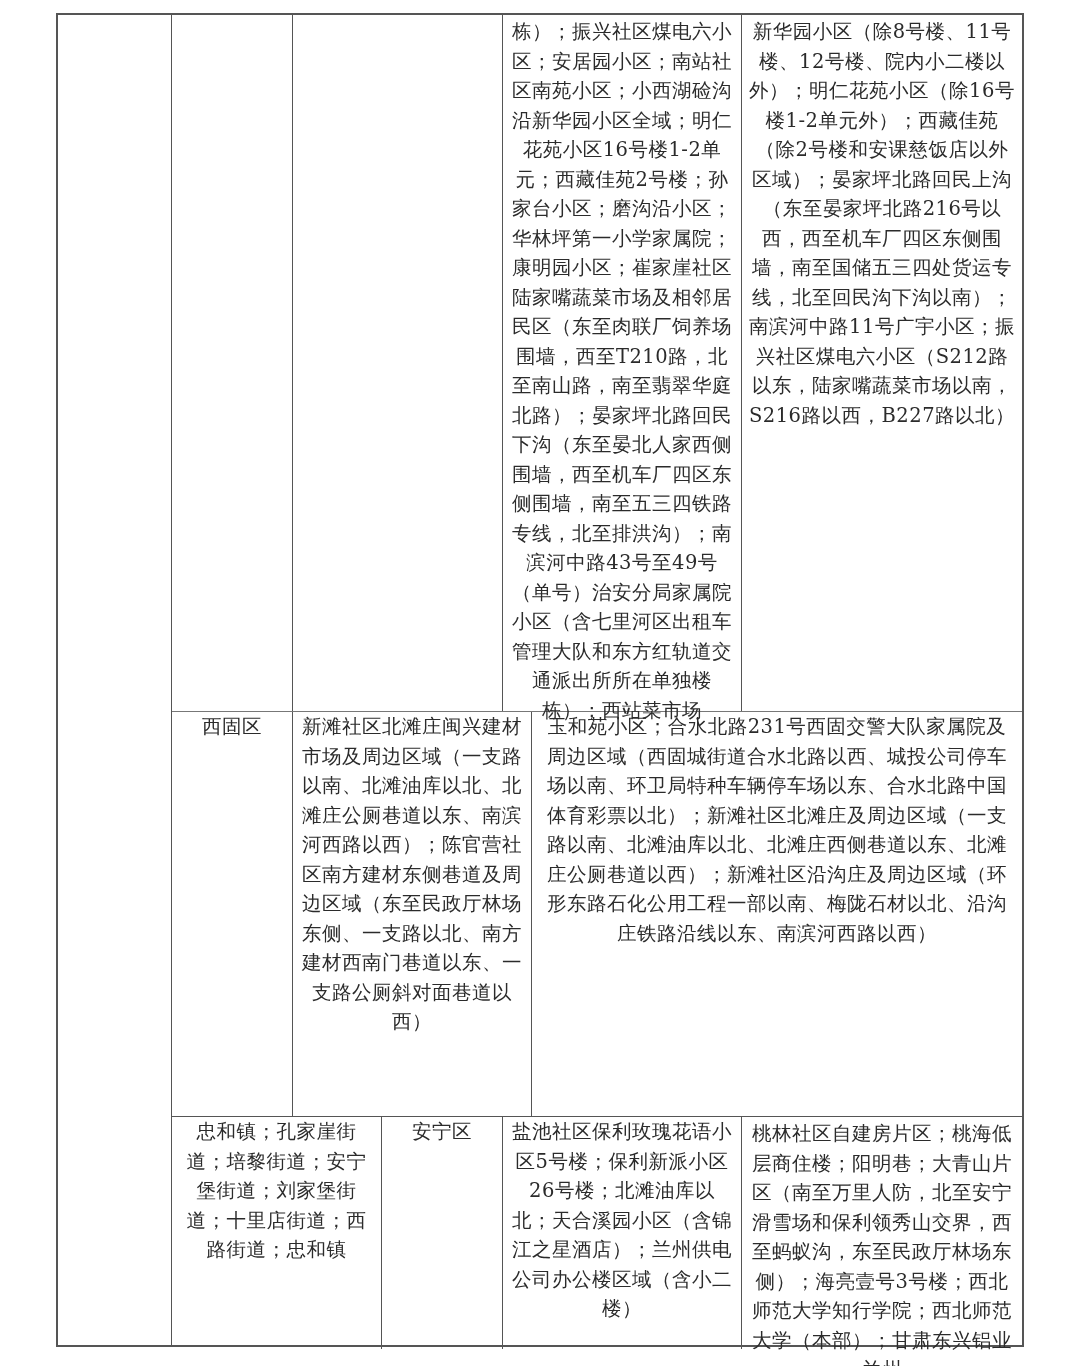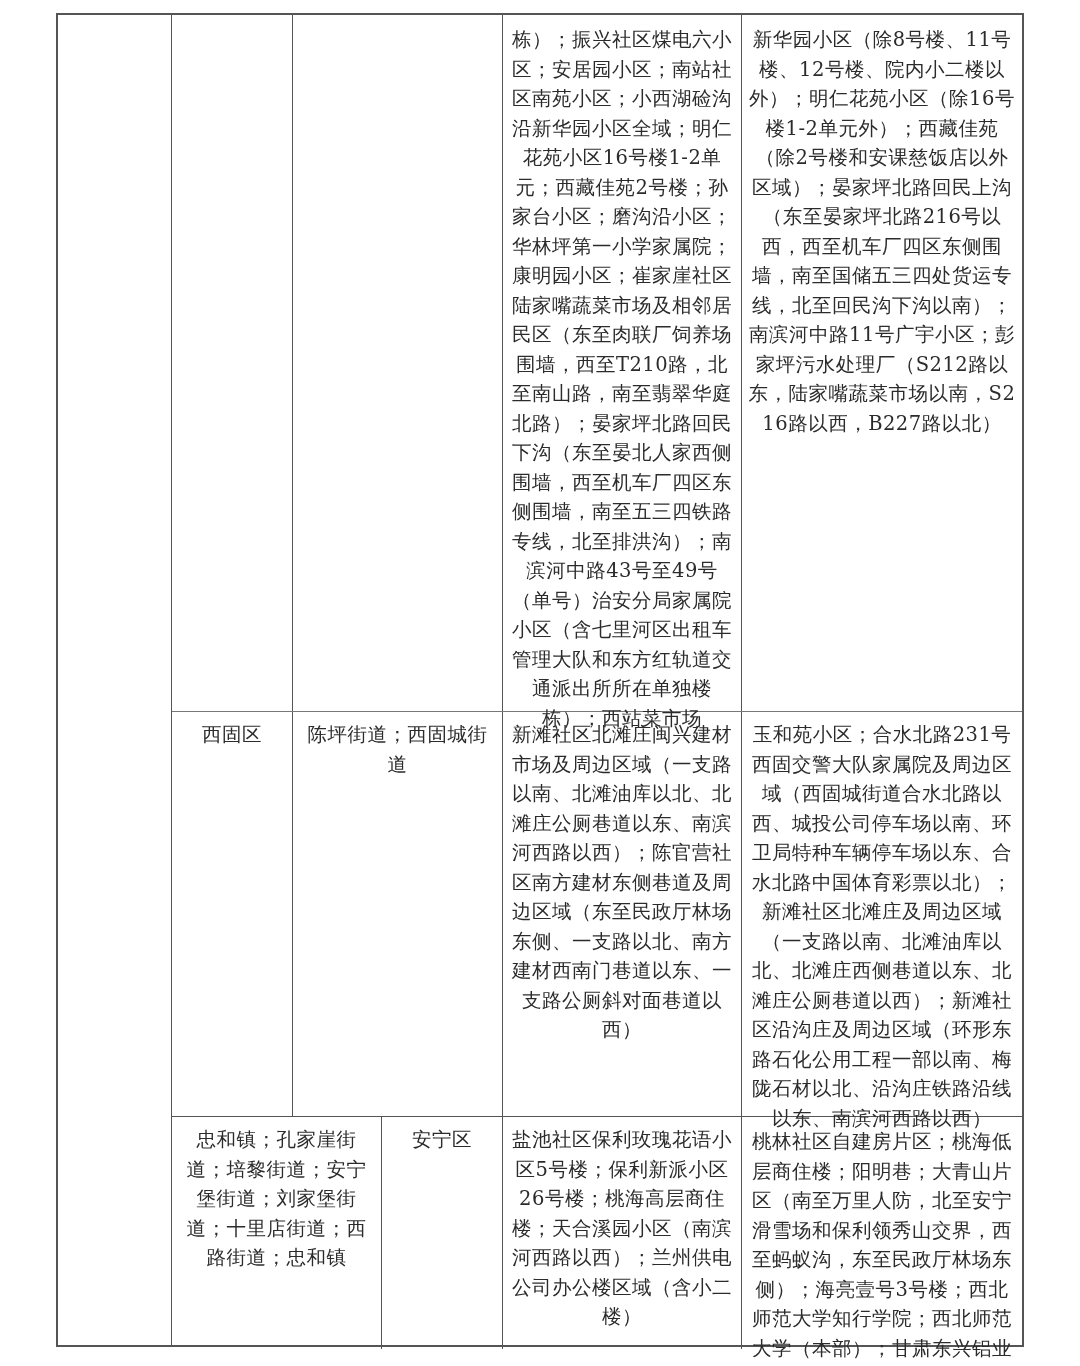--- a/index.html
+++ b/index.html
@@ -53,65 +53,62 @@
       font-size: 19.5px;
       line-height: 29.5px;
       letter-spacing: 0.5px;
       padding: 0 6px;
     }
     .c-district { width: 121px; border-right: 1.5px solid #555; }
     .c-street   { width: 210px; border-right: 1.5px solid #555; padding: 0 8px; }
     .c-high     { width: 239px; border-right: 1.5px solid #555; padding: 0 8px; }
     .c-low      { flex: 1; padding: 0 6px; }
     .cell.top { align-items: flex-start; padding-top: 2px; }
-    .cell span { display: block; word-break: break-all; margin-top: 8px; }
+    .cell span { display: block; word-break: break-all; }
   </style>
 </head>
 <body>
 
 <div class="doc-table">
   <div class="col-a"></div>
 
   <div class="row r1">
     <div class="cell c-district">
       <span></span>
     </div>
     <div class="cell c-street">
       <span></span>
     </div>
     <div class="cell c-high top">
       <span>栋）；振兴社区煤电六小区；安居园小区；南站社区南苑小区；小西湖硷沟沿新华园小区全域；明仁花苑小区16号楼1-2单元；西藏佳苑2号楼；孙家台小区；磨沟沿小区；华林坪第一小学家属院；康明园小区；崔家崖社区陆家嘴蔬菜市场及相邻居民区（东至肉联厂饲养场围墙，西至T210路，北至南山路，南至翡翠华庭北路）；晏家坪北路回民下沟（东至晏北人家西侧围墙，西至机车厂四区东侧围墙，南至五三四铁路专线，北至排洪沟）；南滨河中路43号至49号（单号）治安分局家属院小区（含七里河区出租车管理大队和东方红轨道交通派出所所在单独楼栋）；西站菜市场</span>
     </div>
     <div class="cell c-low top">
-      <span>新华园小区（除8号楼、11号楼、12号楼、院内小二楼以外）；明仁花苑小区（除16号楼1-2单元外）；西藏佳苑（除2号楼和安课慈饭店以外区域）；晏家坪北路回民上沟（东至晏家坪北路216号以西，西至机车厂四区东侧围墙，南至国储五三四处货运专线，北至回民沟下沟以南）；南滨河中路11号广宇小区；彭家坪污水处理厂（S212路以东，陆家嘴蔬菜市场以南，S216路以西，B227路以北）</span>
+      <span>新华园小区（除8号楼、11号楼、12号楼、院内小二楼以外）；明仁花苑小区（除16号楼1-2单元外）；西藏佳苑（除2号楼和安课慈饭店以外区域）；晏家坪北路回民上沟（东至晏家坪北路216号以西，西至机车厂四区东侧围墙，南至国储五三四处货运专线，北至回民沟下沟以南）；南滨河中路11号广宇小区；振兴社区煤电六小区（S212路以东，陆家嘴蔬菜市场以南，S216路以西，B227路以北）</span>
     </div>
   </div>
 
   <div class="row r2">
     <div class="cell c-district">
       <span>西固区</span>
-    </div>
-    <div class="cell c-street">
-      <span>陈坪街道；西固城街道</span>
     </div>
     <div class="cell c-high">
       <span>新滩社区北滩庄闽兴建材市场及周边区域（一支路以南、北滩油库以北、北滩庄公厕巷道以东、南滨河西路以西）；陈官营社区南方建材东侧巷道及周边区域（东至民政厅林场东侧、一支路以北、南方建材西南门巷道以东、一支路公厕斜对面巷道以西）</span>
     </div>
     <div class="cell c-low">
       <span>玉和苑小区；合水北路231号西固交警大队家属院及周边区域（西固城街道合水北路以西、城投公司停车场以南、环卫局特种车辆停车场以东、合水北路中国体育彩票以北）；新滩社区北滩庄及周边区域（一支路以南、北滩油库以北、北滩庄西侧巷道以东、北滩庄公厕巷道以西）；新滩社区沿沟庄及周边区域（环形东路石化公用工程一部以南、梅陇石材以北、沿沟庄铁路沿线以东、南滨河西路以西）</span>
     </div>
   </div>
 
   <div class="row r3">
     <div class="cell c-street">
       <span>忠和镇；孔家崖街道；培黎街道；安宁堡街道；刘家堡街道；十里店街道；西路街道；忠和镇</span>
     </div>
     <div class="cell c-district">
       <span>安宁区</span>
     </div>
     <div class="cell c-high">
-      <span>盐池社区保利玫瑰花语小区5号楼；保利新派小区26号楼；桃海高层商住楼；天合溪园小区（南滨河西路以西）；兰州供电公司办公楼区域（含小二楼）</span>
+      <span>盐池社区保利玫瑰花语小区5号楼；保利新派小区26号楼；北滩油库以北；天合溪园小区（含锦江之星酒店）；兰州供电公司办公楼区域（含小二楼）</span>
     </div>
     <div class="cell c-low top">
       <span>桃林社区自建房片区；桃海低层商住楼；阳明巷；大青山片区（南至万里人防，北至安宁滑雪场和保利领秀山交界，西至蚂蚁沟，东至民政厅林场东侧）；海亮壹号3号楼；西北师范大学知行学院；西北师范大学（本部）；甘肃东兴铝业兰州</span>
     </div>
   </div>
 </div>
 
 </body></html>

